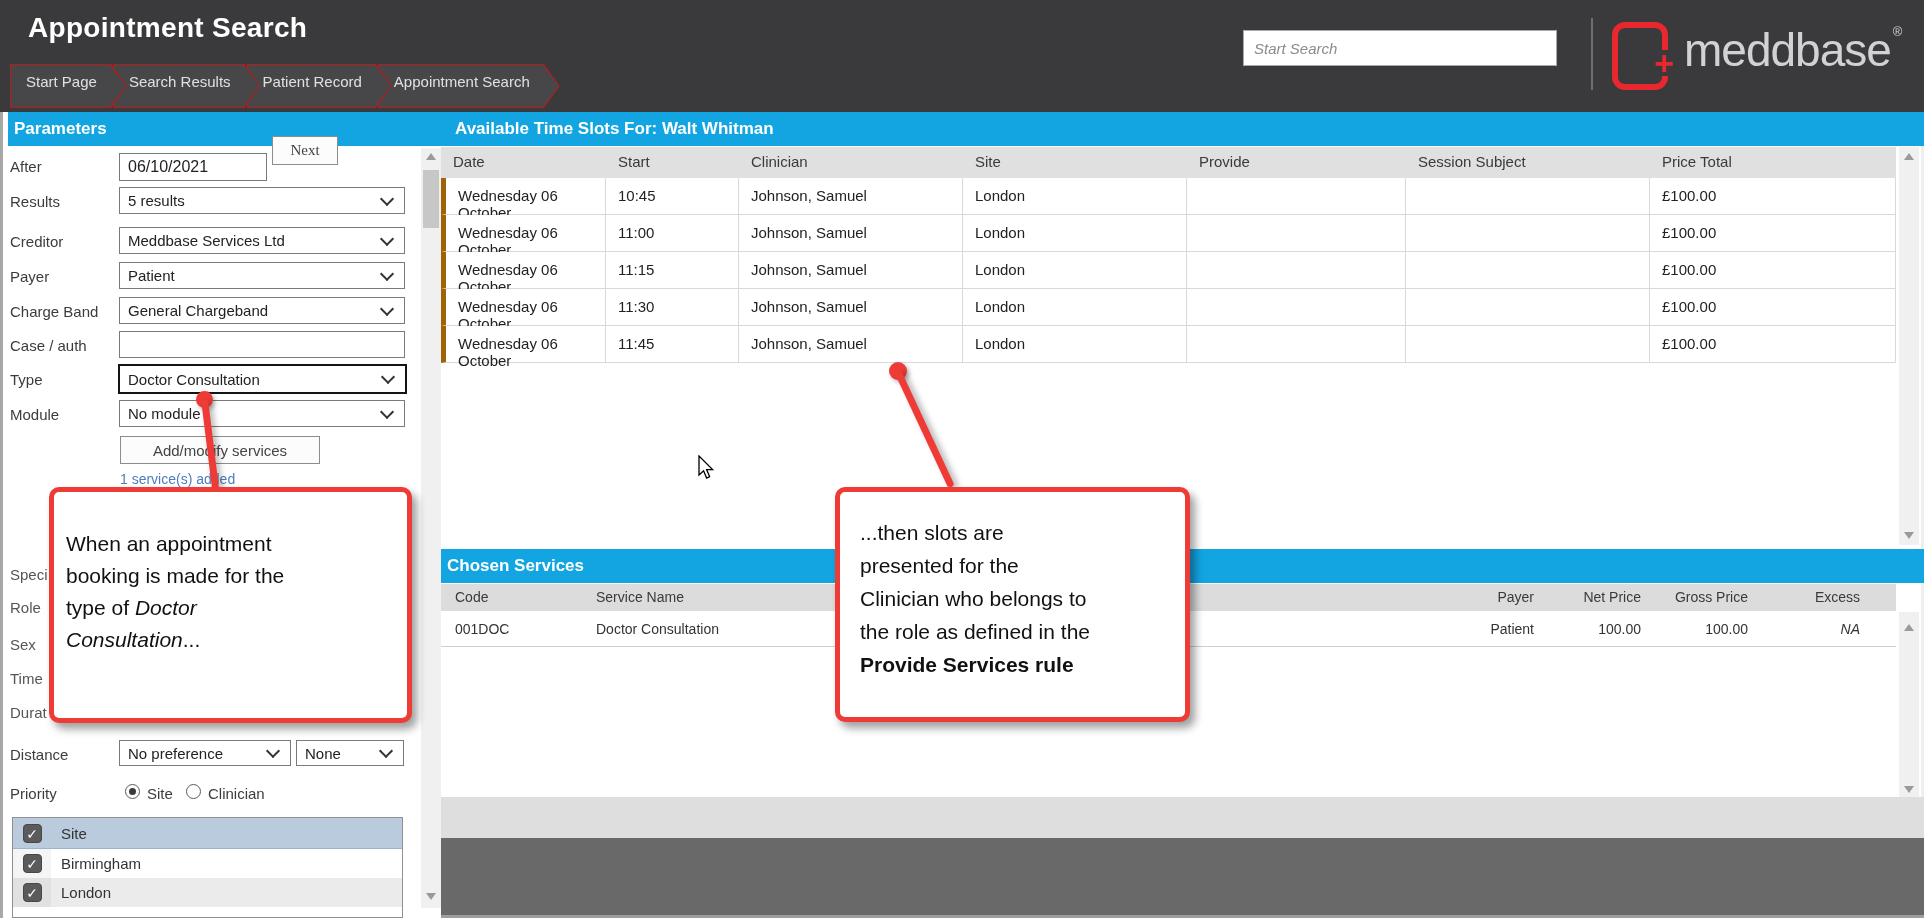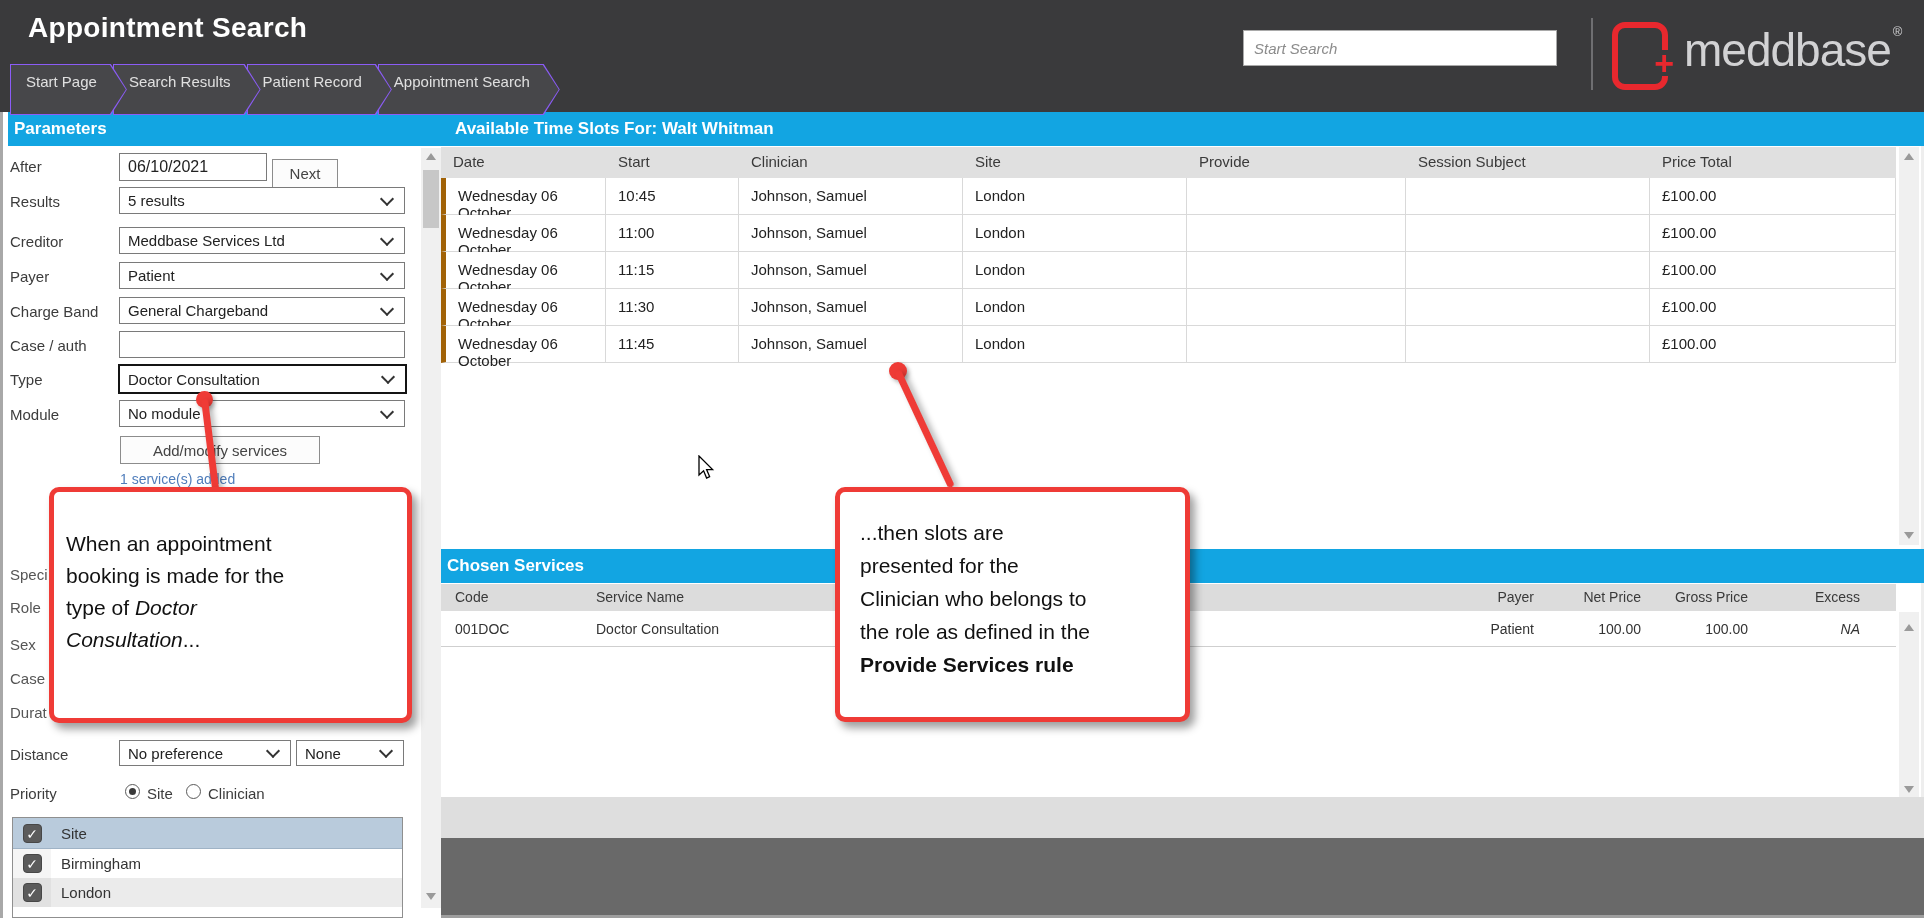--- a/index.html
+++ b/index.html
@@ -13,23 +13,23 @@
   .search-input::placeholder{color:#8c8c8c;font-style:italic;}
   .logo-divider{position:absolute;left:1591px;top:18px;width:2px;height:72px;background:#6f6f72;}
   .logo{position:absolute;left:1612px;top:22px;display:flex;align-items:flex-start;}
   .logo-icon{position:relative;width:44px;height:56px;border:6px solid #e8282e;border-radius:13px;}
   .logo-plus{position:absolute;right:-13px;top:22px;background:#3a3a3c;color:#e8282e;
           font-size:34px;font-weight:bold;line-height:26px;padding:0 1px;}
   .logo-text{font-size:46px;color:#d2d2d4;margin-left:16px;line-height:56px;letter-spacing:-1px;}
   .logo-reg{font-size:13px;color:#d2d2d4;margin-left:2px;line-height:20px;}
   
   .breadcrumbs{position:absolute;left:10px;top:64px;display:flex;}
-  .crumb{position:relative;height:40px;line-height:36px;padding:0 30px 11px 16px;margin-right:-14px;
+  .crumb{position:relative;height:40px;line-height:36px;padding:0 30px 4px 16px;margin-right:-14px;
          clip-path:polygon(0 0,calc(100% - 16px) 0,100% 50%,calc(100% - 16px) 100%,0 100%);
-         background:#8b5cf6;}
+         background:#b91c1c;}
   .crumb-bg{position:absolute;inset:1px;
          clip-path:polygon(0 0,calc(100% - 16px) 0,100% 50%,calc(100% - 16px) 100%,0 100%);
          background:#47474a;}
   .crumb-label{position:relative;z-index:1;color:#e0e0e0;font-size:15px;}
   .breadcrumbs .crumb:nth-child(1){z-index:4;}
   .breadcrumbs .crumb:nth-child(2){z-index:3;}
   .breadcrumbs .crumb:nth-child(3){z-index:2;}
   .breadcrumbs .crumb:nth-child(4){z-index:1;}
   
   .left-edge{position:absolute;left:0;top:112px;width:8px;height:806px;background:#fff;border-left:3px solid #a8a8a8;box-sizing:border-box;}
@@ -141,21 +141,21 @@
   <div class="left-edge"></div>
   <div class="right-edge"></div>
 
   <div class="blue-bar" style="left:8px;top:112px;width:1916px;height:34px;">
     <span class="bar-label" style="left:6px;">Parameters</span>
     <span class="bar-label" style="left:447px;">Available Time Slots For: Walt Whitman</span>
   </div>
 
   <span class="f-label" style="top:158px;">After</span>
   <input class="txt-input" style="position: absolute; left: 119px; top: 153px; width: 148px; height: 28px; font-size: 16px;" value="06/10/2021">
-  <button class="btn" style="left:272px;top:159px;width:66px;height:29px;">Next</button>
+  <button class="btn" style="left:272px;top:136px;width:66px;height:29px;font-family:Liberation Serif, serif;">Next</button>
 
   <span class="f-label" style="top:193px;">Results</span>
   <div class="ctl sel" style="left:119px;top:187px;width:286px;">
     <span>5 results</span>
     <span class="chev"></span>
   </div>
 
   <span class="f-label" style="top:233px;">Creditor</span>
   <div class="ctl sel" style="left:119px;top:227px;width:286px;">
     <span>Meddbase Services Ltd</span>
@@ -188,21 +188,21 @@
     <span>No module</span>
     <span class="chev"></span>
   </div>
 
   <button class="btn" style="left:120px;top:436px;width:200px;height:28px;">Add/modify services</button>
   <span class="link-text" style="left:120px;top:471px;">1 service(s) added</span>
 
   <span class="f-label" style="top:566px;color:#555;">Speci</span>
   <span class="f-label" style="top:599px;color:#555;">Role</span>
   <span class="f-label" style="top:636px;color:#555;">Sex</span>
-  <span class="f-label" style="top:670px;color:#555;">Case</span>
+  <span class="f-label" style="top:670px;color:#555;">Time</span>
   <span class="f-label" style="top:704px;color:#555;">Durat</span>
 
   <span class="f-label" style="top:746px;">Distance</span>
   <div class="ctl sel" style="left:119px;top:740px;width:172px;height:26px;">
     <span>No preference</span>
     <span class="chev"></span>
   </div>
   <div class="ctl sel" style="left:296px;top:740px;width:108px;height:26px;">
     <span>None</span>
     <span class="chev"></span>

